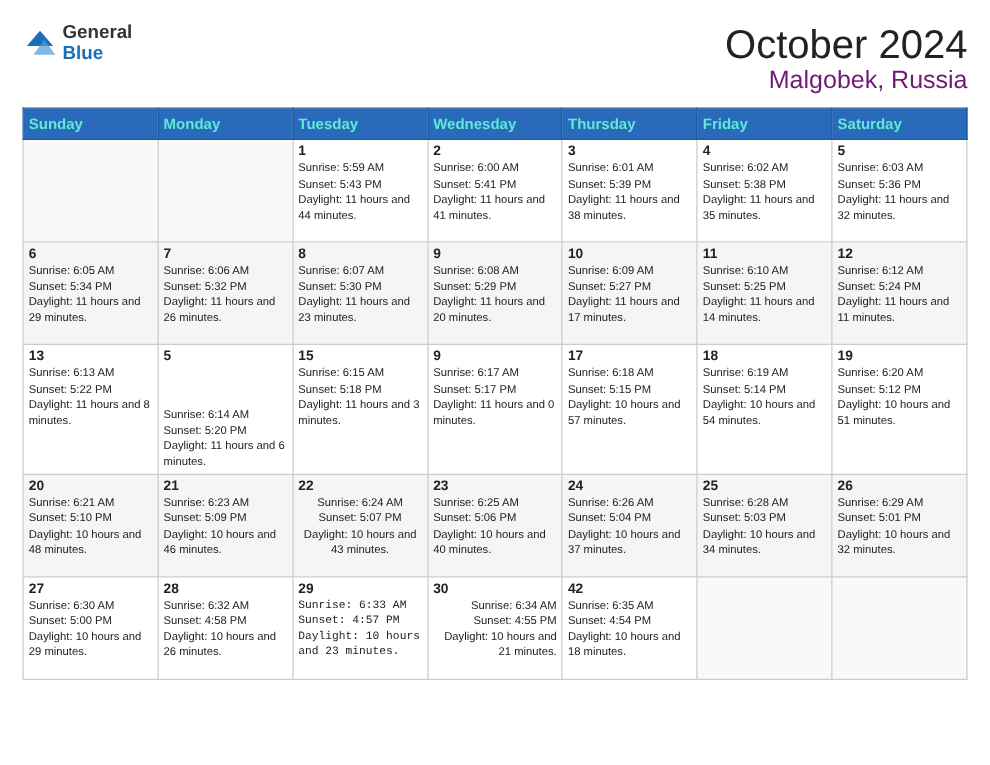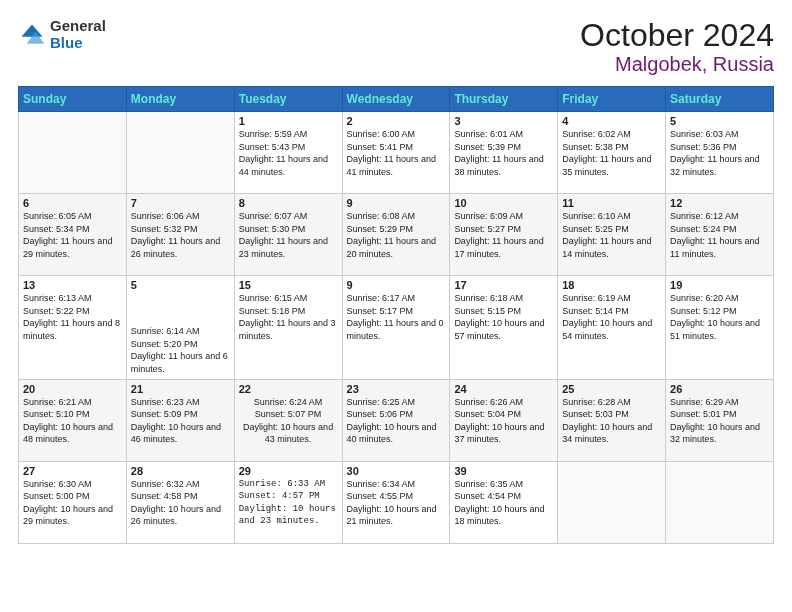--- a/index.html
+++ b/index.html
@@ -309,26 +309,26 @@
 Daylight: 10 hours and 26 minutes.</div>
           </td>
           <td>
             <span class="day-num">29</span>
             <div class="day-info" style="white-space: pre-line; font-family: Liberation Mono, monospace;">Sunrise: 6:33 AM
 Sunset: 4:57 PM
 Daylight: 10 hours and 23 minutes.</div>
           </td>
           <td>
             <span class="day-num">30</span>
-            <div class="day-info" style="white-space: pre-line;">Sunrise: 6:34 AM
+            <div class="day-info" style="white-space: pre-line; text-align: right;">Sunrise: 6:34 AM
 Sunset: 4:55 PM
 Daylight: 10 hours and 21 minutes.</div>
           </td>
           <td>
-            <span class="day-num">39</span>
+            <span class="day-num">42</span>
             <div class="day-info" style="white-space: pre-line;">Sunrise: 6:35 AM
 Sunset: 4:54 PM
 Daylight: 10 hours and 18 minutes.</div>
           </td>
           <td class="empty"></td>
           <td class="empty"></td>
         </tr>
       </tbody>
   </table>
 </div>

